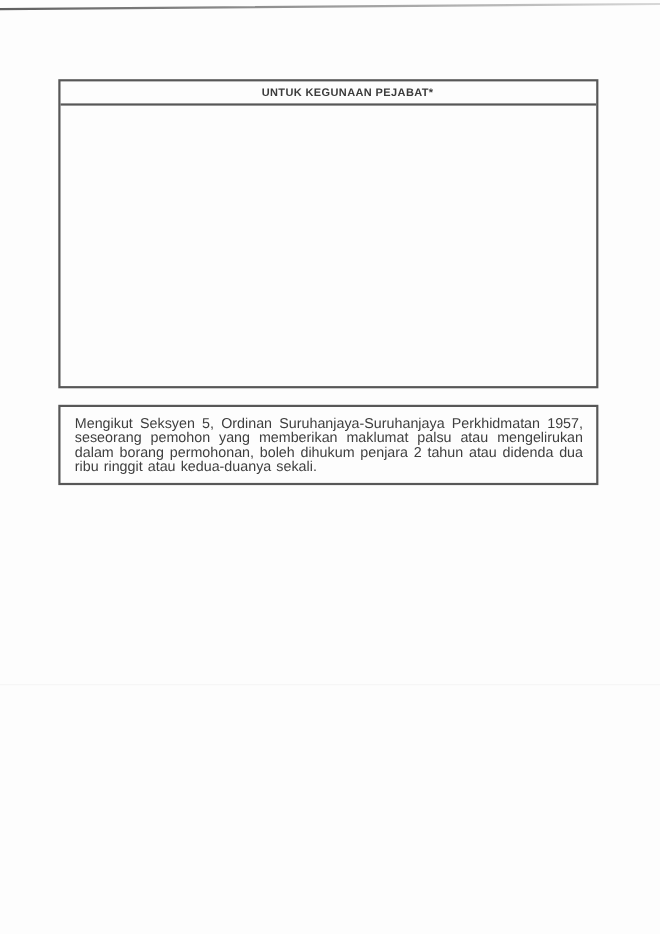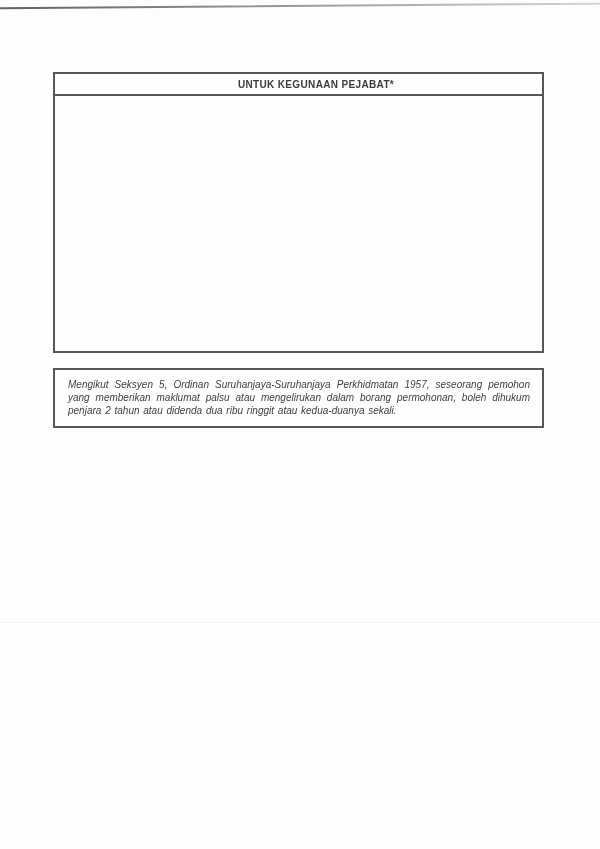--- a/index.html
+++ b/index.html
@@ -70,26 +70,25 @@
   .notice-box {
     left: 53px;
     top: 368px;
     width: 491px;
   }
   .notice-box .box-header {
     height: 21px;
   }
   .notice-body {
     padding: 8px 12px 9px 13px;
-    font-size: 10px;
+    font-size: 13px;
     line-height: 13px;
     text-align: justify;
     color: #3e3e3e;
     word-spacing: 1px;
-    font-style: italic;
   }
 </style>
 </head>
 <body>
 
 <div class="page">
 
   <div class="scan-edge"></div>
 
   <div class="box office-use-box">

